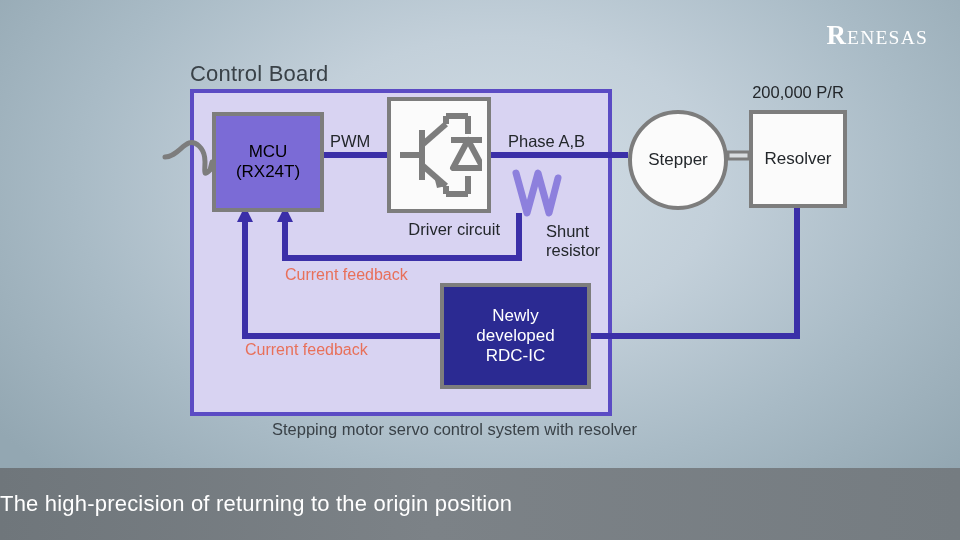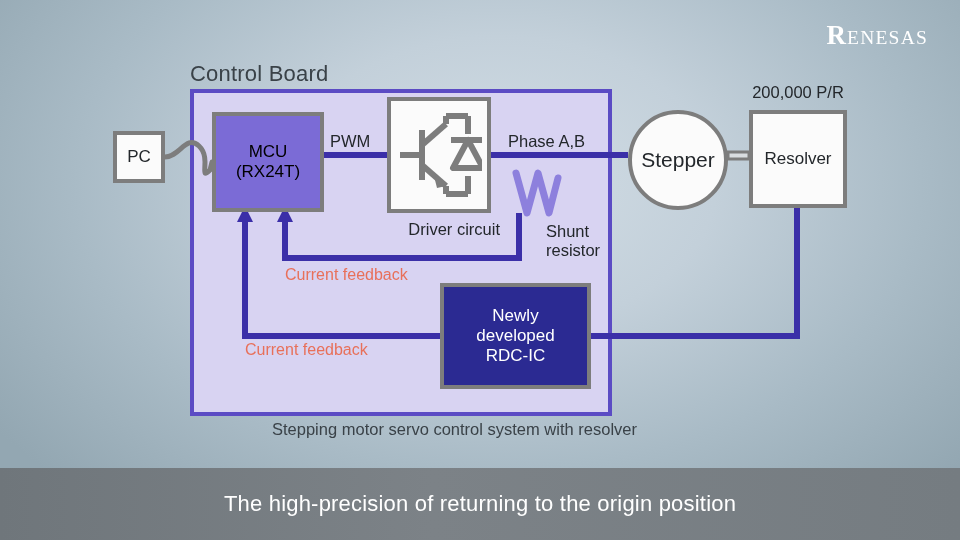--- a/index.html
+++ b/index.html
@@ -53,42 +53,42 @@
              color:#000000; font-size:17px; }
   #drv-box { left:387px; top:97px; width:104px; height:116px; background:#fbfbfb; }
   #rdc-box { left:440px; top:283px; width:151px; height:106px; background:#2b2a92;
              color:#ffffff; font-size:17px; }
   #res-box { left:749px; top:110px; width:98px; height:98px; background:#fbfbfb;
              color:#23272b; font-size:17px; }
   #stepper {
     position:absolute; left:628px; top:110px; width:100px; height:100px;
     border:4px solid #7d7d7d; border-radius:50%; background:#fbfbfb;
     display:flex; align-items:center; justify-content:center;
-    color:#23272b; font-size:21px;
+    color:#23272b; font-size:17px;
   }
 
   
   .lbl { position:absolute; color:#23272b; font-size:16.5px; line-height:1.15; }
   #lbl-pwm      { left:330px; top:132px; }
   #lbl-phase    { left:508px; top:132px; }
   #lbl-driver   { left:396px; top:220px; width:104px; text-align:right; }
   #lbl-shunt    { left:546px; top:222px; width:70px; text-align:left; }
   #lbl-pr       { left:749px; top:83px; width:98px; text-align:center; }
   .fb { position:absolute; color:#e8705a; font-size:16px; }
   #lbl-curfb    { left:285px; top:266px; }
   #lbl-posfb    { left:245px; top:341px; }
 
   svg.overlay { position:absolute; left:0; top:0; width:960px; height:540px;
                 pointer-events:none; }
 
   
   #bottombar {
     position:absolute; left:0; top:468px; width:960px; height:72px;
     background:linear-gradient(to right,#6f767b 0%,#7c8287 45%,#757c81 100%);
-    display:flex; align-items:center; justify-content:center;
+    display:flex; align-items:center; 
   }
   #bottom-text { color:#ffffff; font-size:22px; letter-spacing:.2px; }
 </style>
 </head>
 <body>
 
 <div id="stage">
 
   <div id="logo">
     <span class="r">R</span>
@@ -112,23 +112,20 @@
 
     <path d="M519 213 L519 258 L285 258 L285 218" fill="none" stroke="#3b2fa8" stroke-width="6"></path>
     <polygon points="285,206 277,222 293,222" fill="#3b2fa8"></polygon>
 
     <path d="M440 336 L245 336 L245 218" fill="none" stroke="#3b2fa8" stroke-width="6"></path>
     <polygon points="245,206 237,222 253,222" fill="#3b2fa8"></polygon>
 
     <path d="M797 208 L797 336 L578 336" fill="none" stroke="#3b2fa8" stroke-width="6"></path>
   </svg>
 
-  <div class="box" id="pc-box">
-    <span>PC</span>
-  </div>
 
   <div class="box" id="mcu-box">
     <div>
       <div>MCU</div>
       <div>(RX24T)</div>
     </div>
   </div>
 
   <div class="box" id="drv-box">
     <svg width="86" height="98" viewBox="0 0 86 98">

